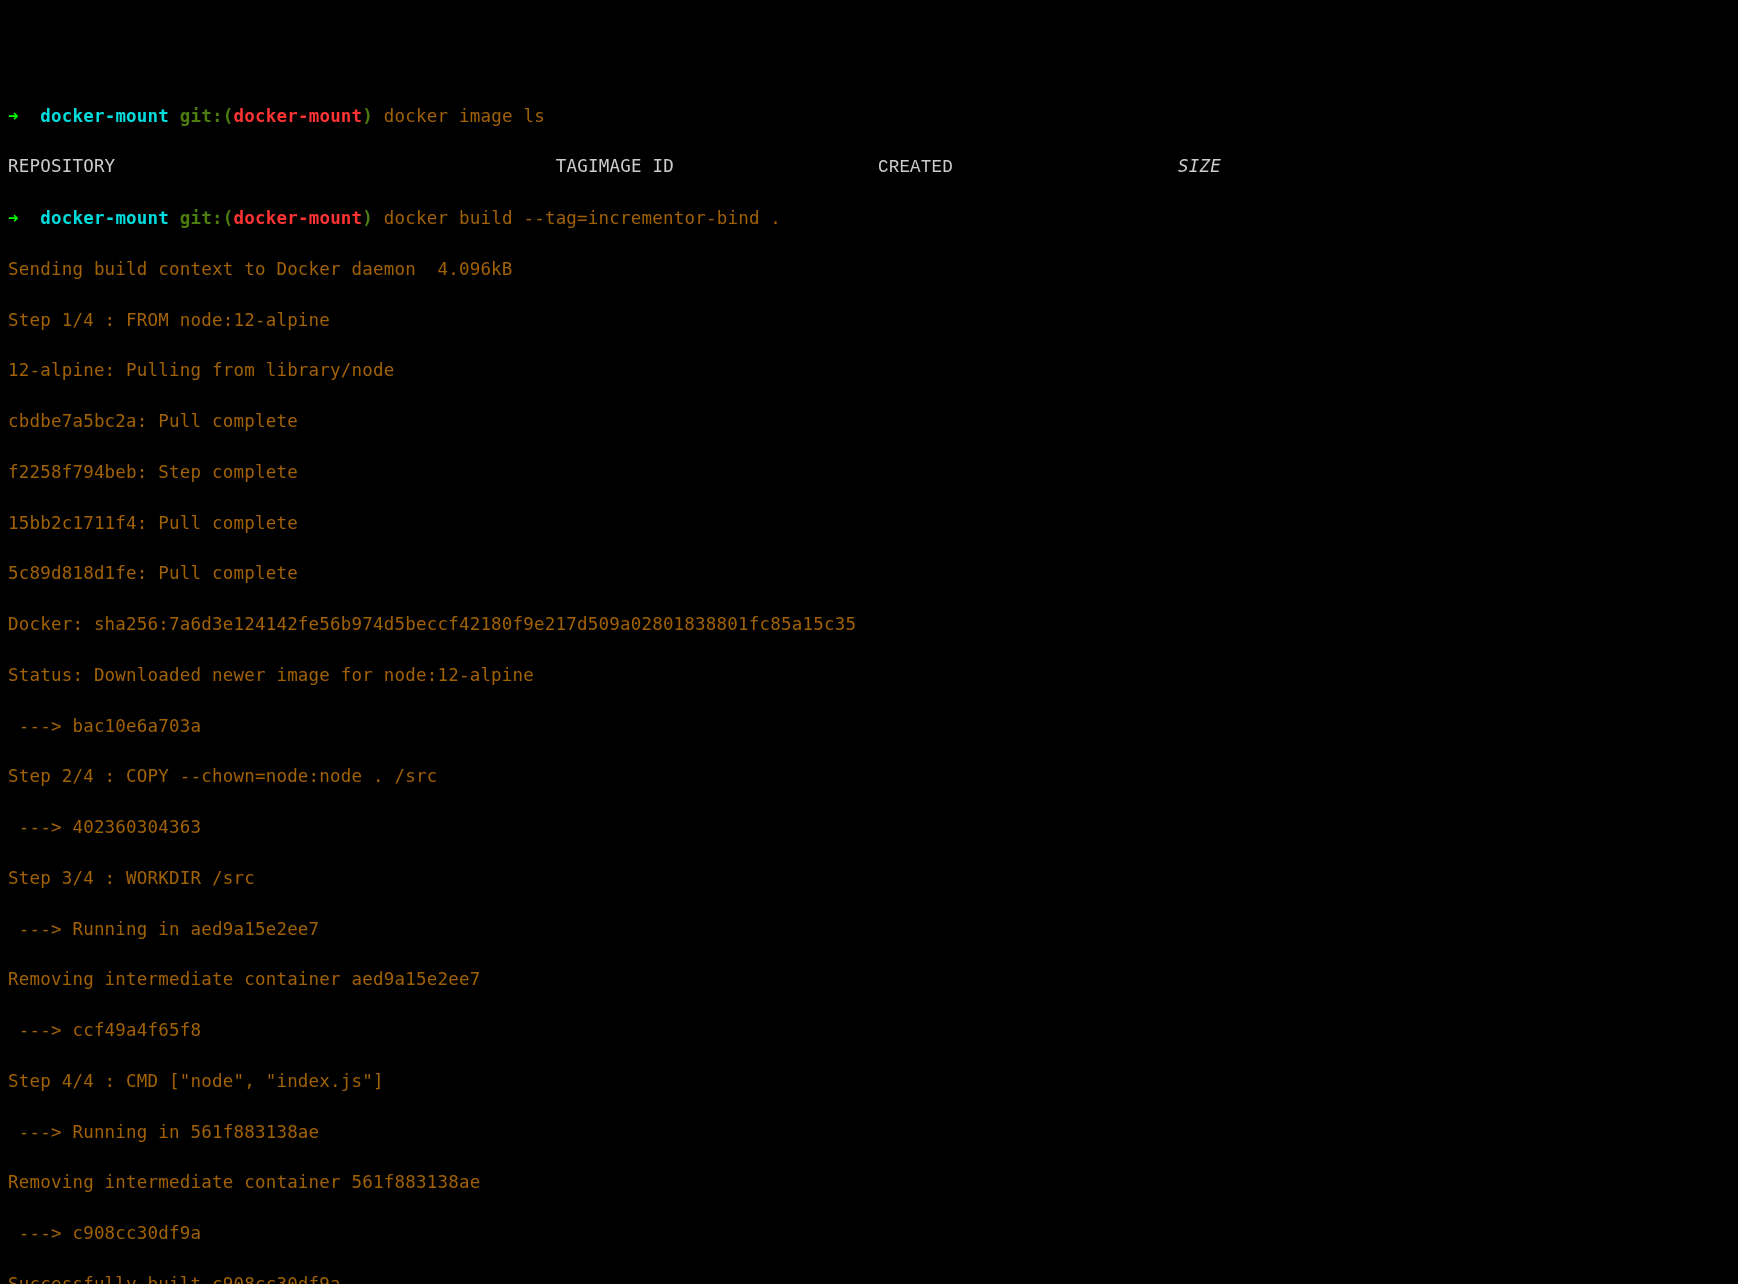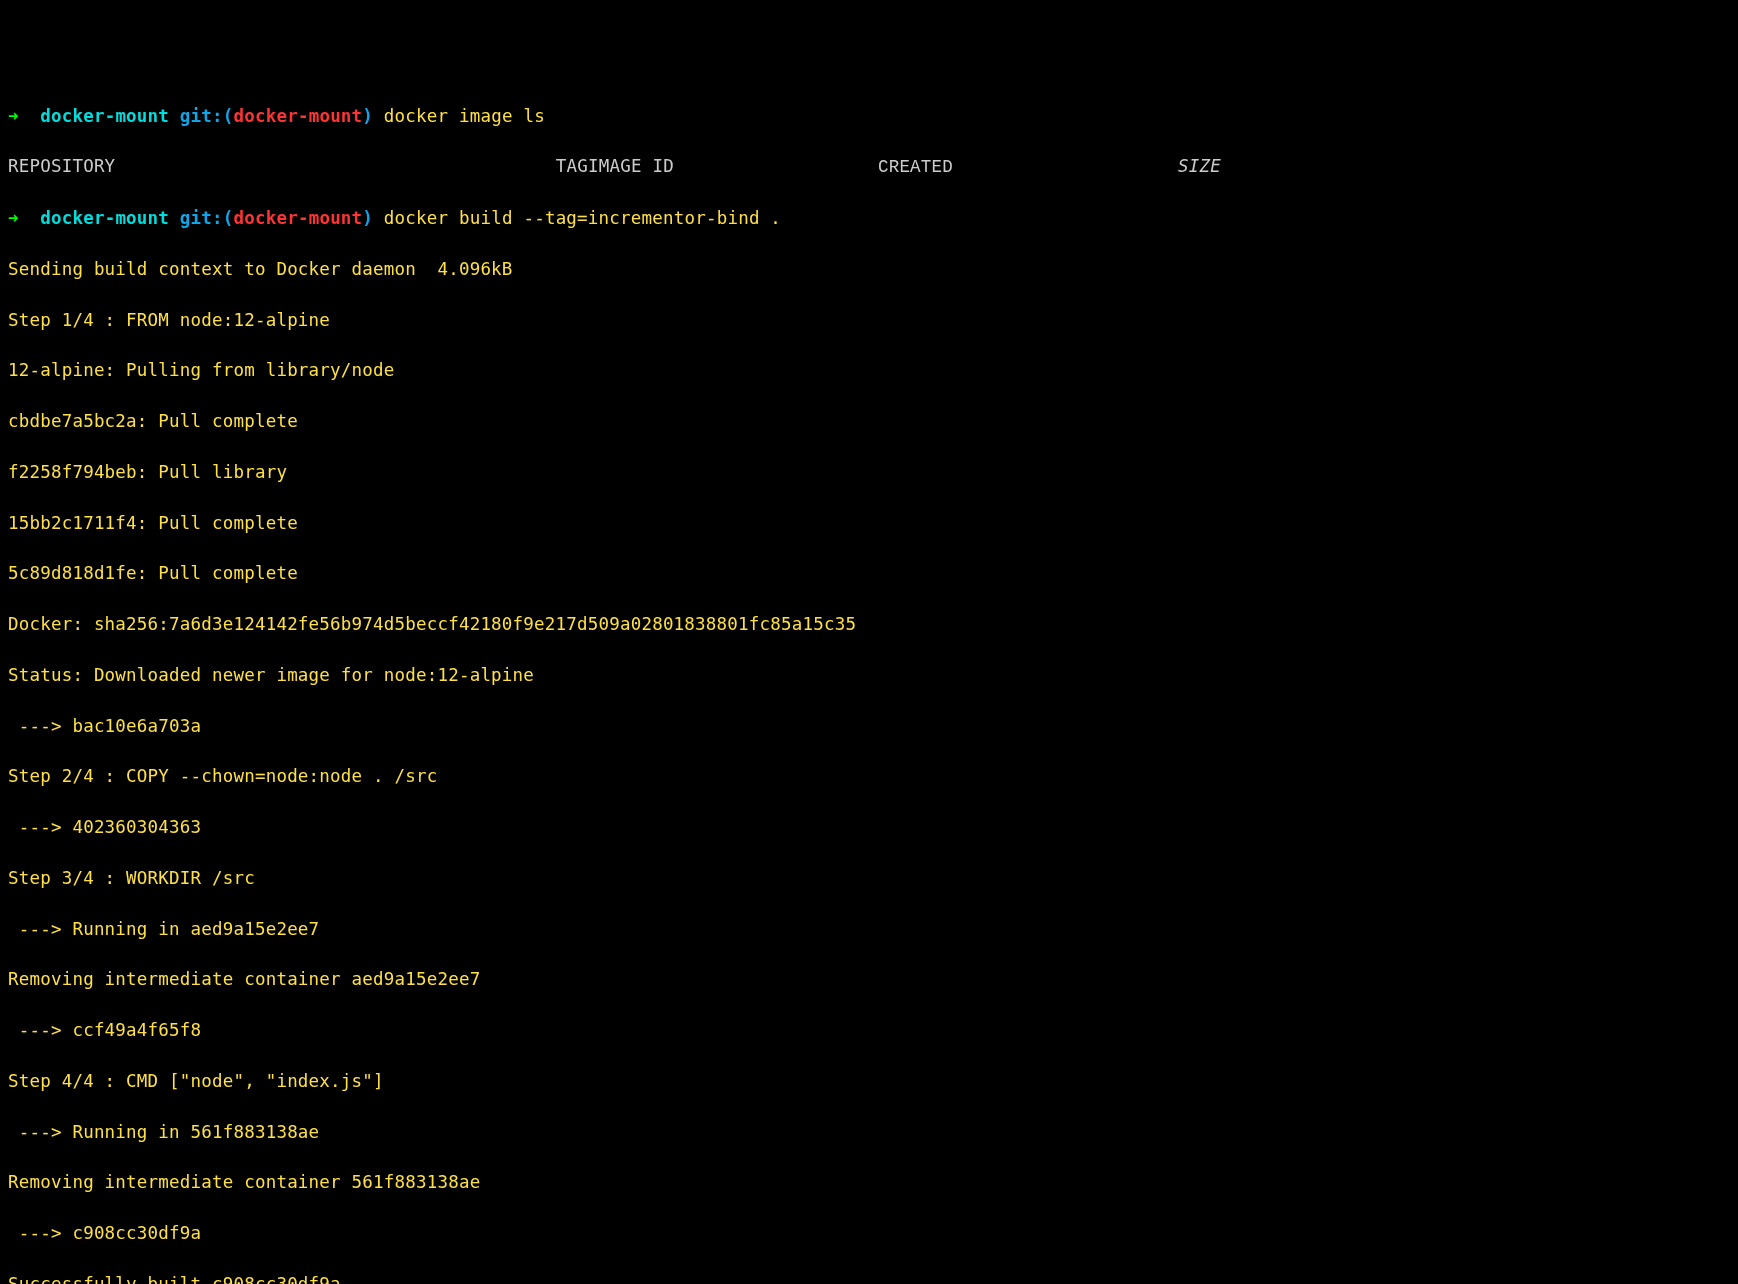--- a/index.html
+++ b/index.html
@@ -19,29 +19,29 @@
     }
     .arrow {
       color: #00ff00;
       font-weight: bold;
     }
     .cyan {
       color: #00dddd;
       font-weight: bold;
     }
     .blue {
-      color: #0ea5e9;
+      color: #4d7c0f;
       font-weight: bold;
     }
     .red {
       color: #ff3333;
       font-weight: bold;
     }
     .white {
-      color: #fde047;
+      color: #a16207;
     }
     .line {
       display: block;
     }
     .col {
       display: inline-block;
     }
     .c-repo { width: 260px; }
     .c-tag  { width: 320px; text-align: right; }
     .c-id   { width: 290px; }
@@ -53,21 +53,21 @@
 
 
 
 <span class="line"><span class="arrow">➜</span>  <span class="cyan">docker-mount</span> <span class="blue">git:(</span><span class="red">docker-mount</span><span class="blue">)</span> <span class="white">docker image ls</span></span>
 <span class="line"><span class="col c-repo">REPOSITORY</span><span class="col c-tag">TAG</span><span class="col c-id">IMAGE ID</span><span class="col c-created">CREATED</span><span class="col c-size">SIZE</span></span>
 <span class="line"><span class="arrow">➜</span>  <span class="cyan">docker-mount</span> <span class="blue">git:(</span><span class="red">docker-mount</span><span class="blue">)</span> <span class="white">docker build --tag=incrementor-bind .</span></span>
 <span class="line white">Sending build context to Docker daemon  4.096kB</span>
 <span class="line white">Step 1/4 : FROM node:12-alpine</span>
 <span class="line white">12-alpine: Pulling from library/node</span>
 <span class="line white">cbdbe7a5bc2a: Pull complete</span>
-<span class="line white">f2258f794beb: Pull library</span>
+<span class="line white">f2258f794beb: Step complete</span>
 <span class="line white">15bb2c1711f4: Pull complete</span>
 <span class="line white">5c89d818d1fe: Pull complete</span>
 <span class="line white">Docker: sha256:7a6d3e124142fe56b974d5beccf42180f9e217d509a02801838801fc85a15c35</span>
 <span class="line white">Status: Downloaded newer image for node:12-alpine</span>
 <span class="line white"> ---&gt; bac10e6a703a</span>
 <span class="line white">Step 2/4 : COPY --chown=node:node . /src</span>
 <span class="line white"> ---&gt; 402360304363</span>
 <span class="line white">Step 3/4 : WORKDIR /src</span>
 <span class="line white"> ---&gt; Running in aed9a15e2ee7</span>
 <span class="line white">Removing intermediate container aed9a15e2ee7</span>

